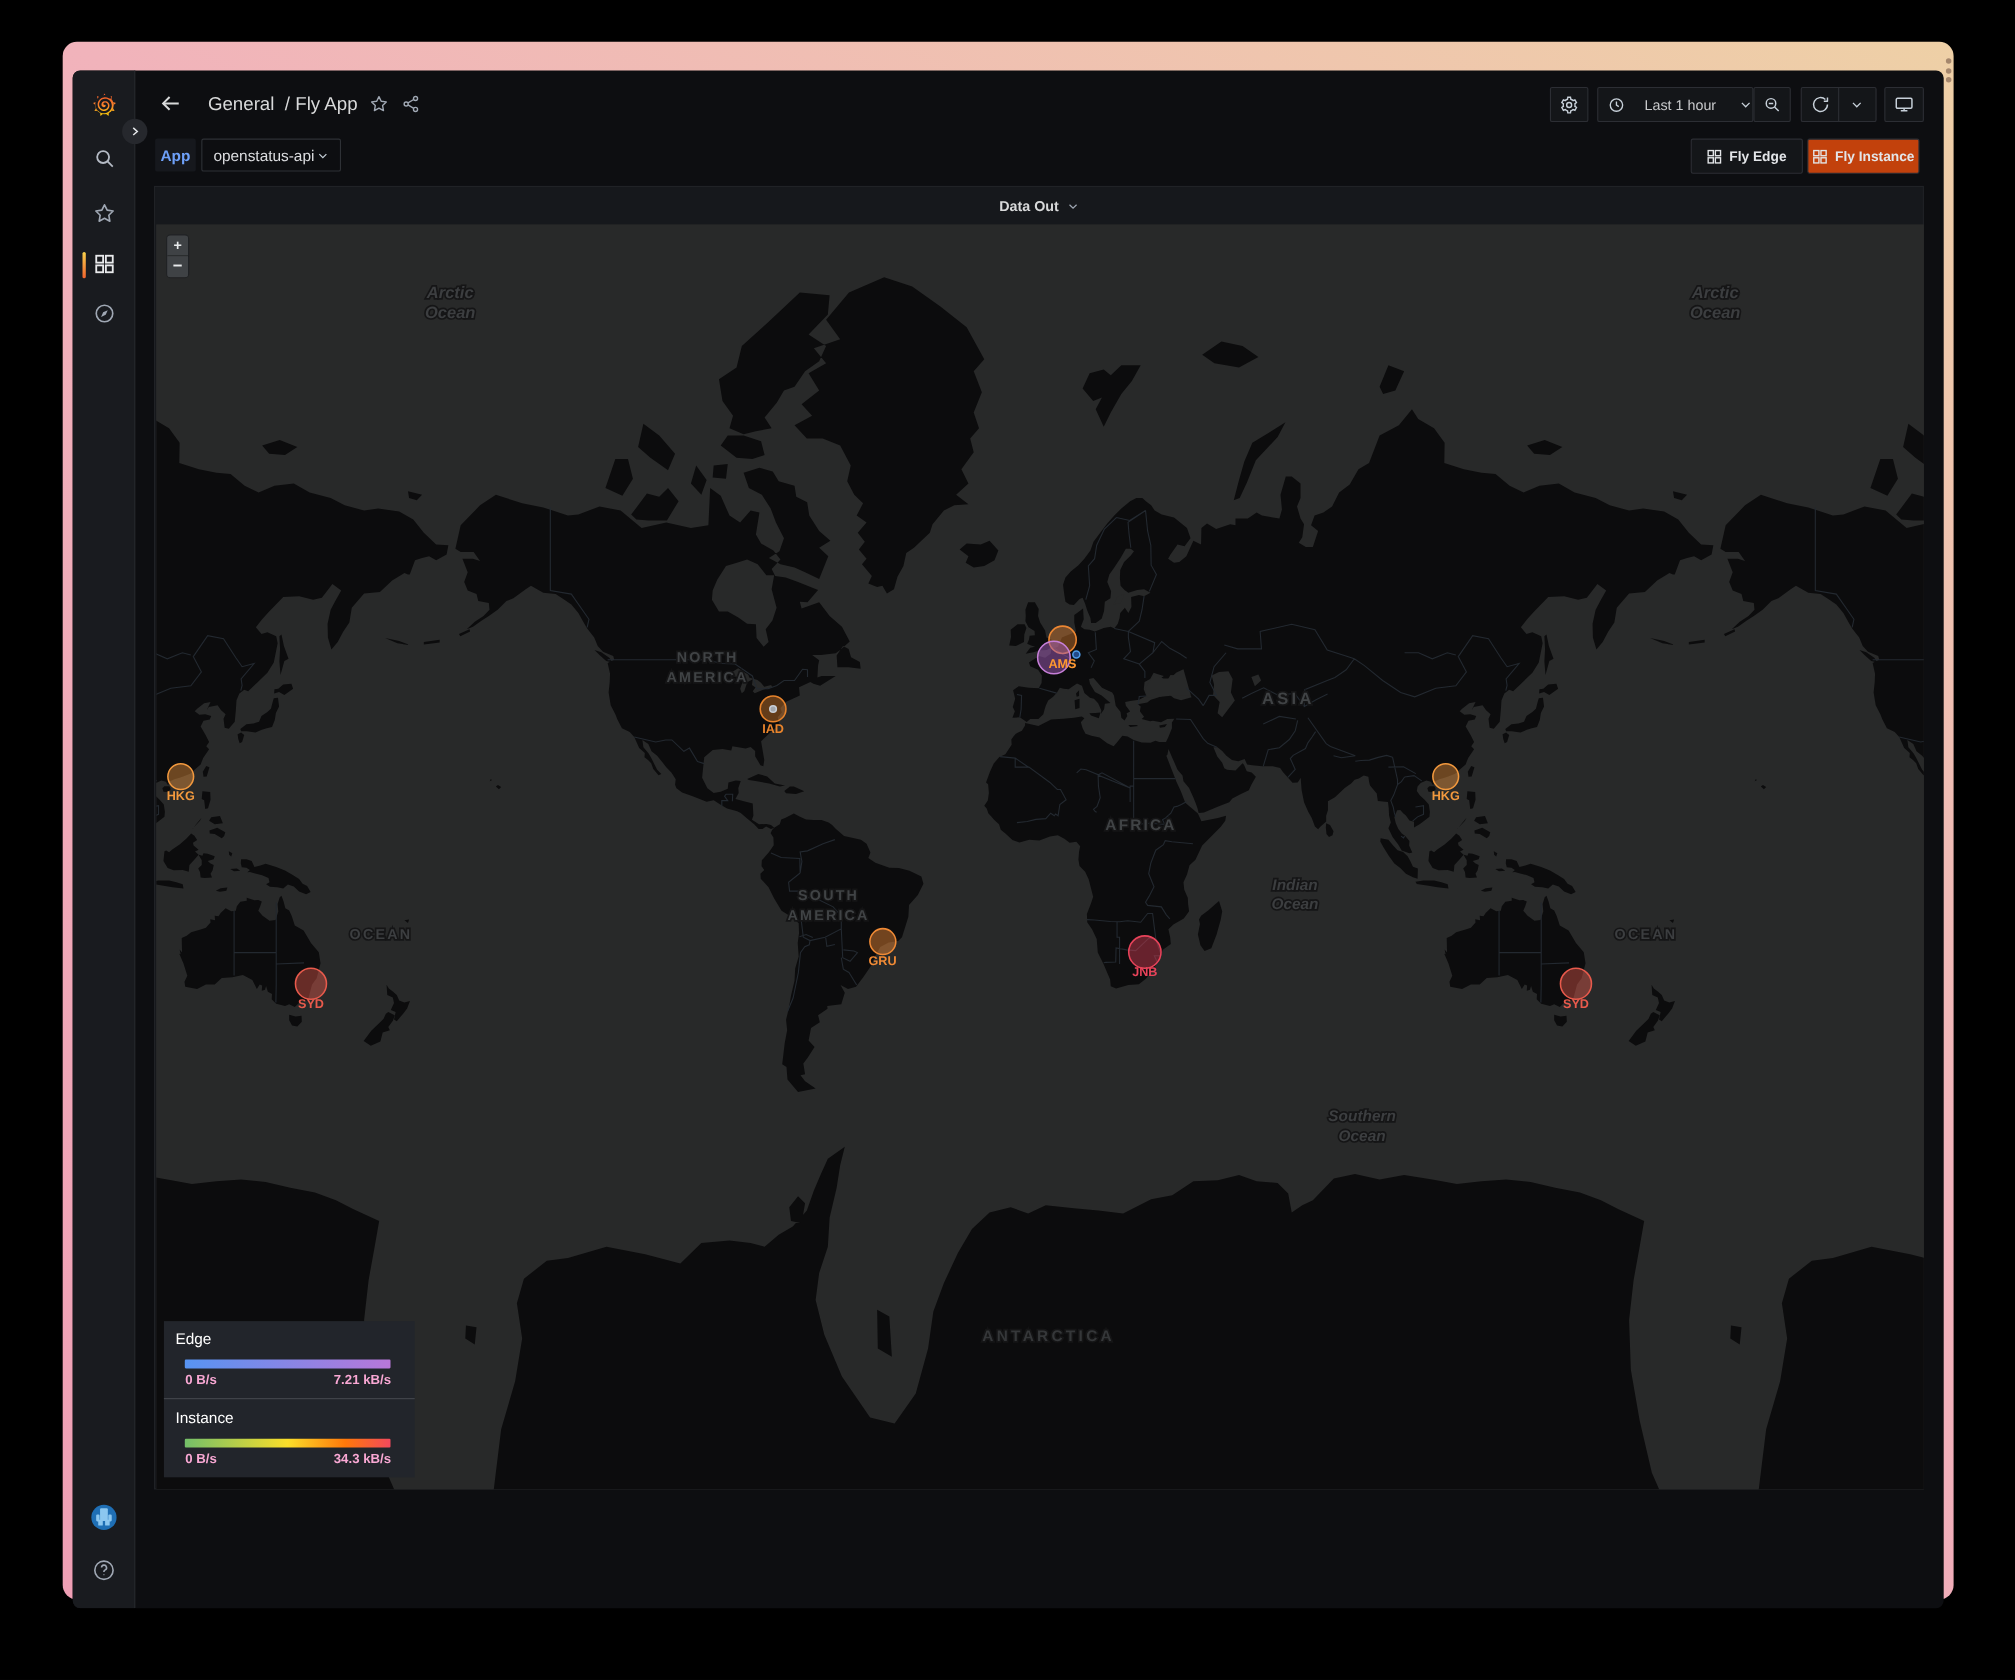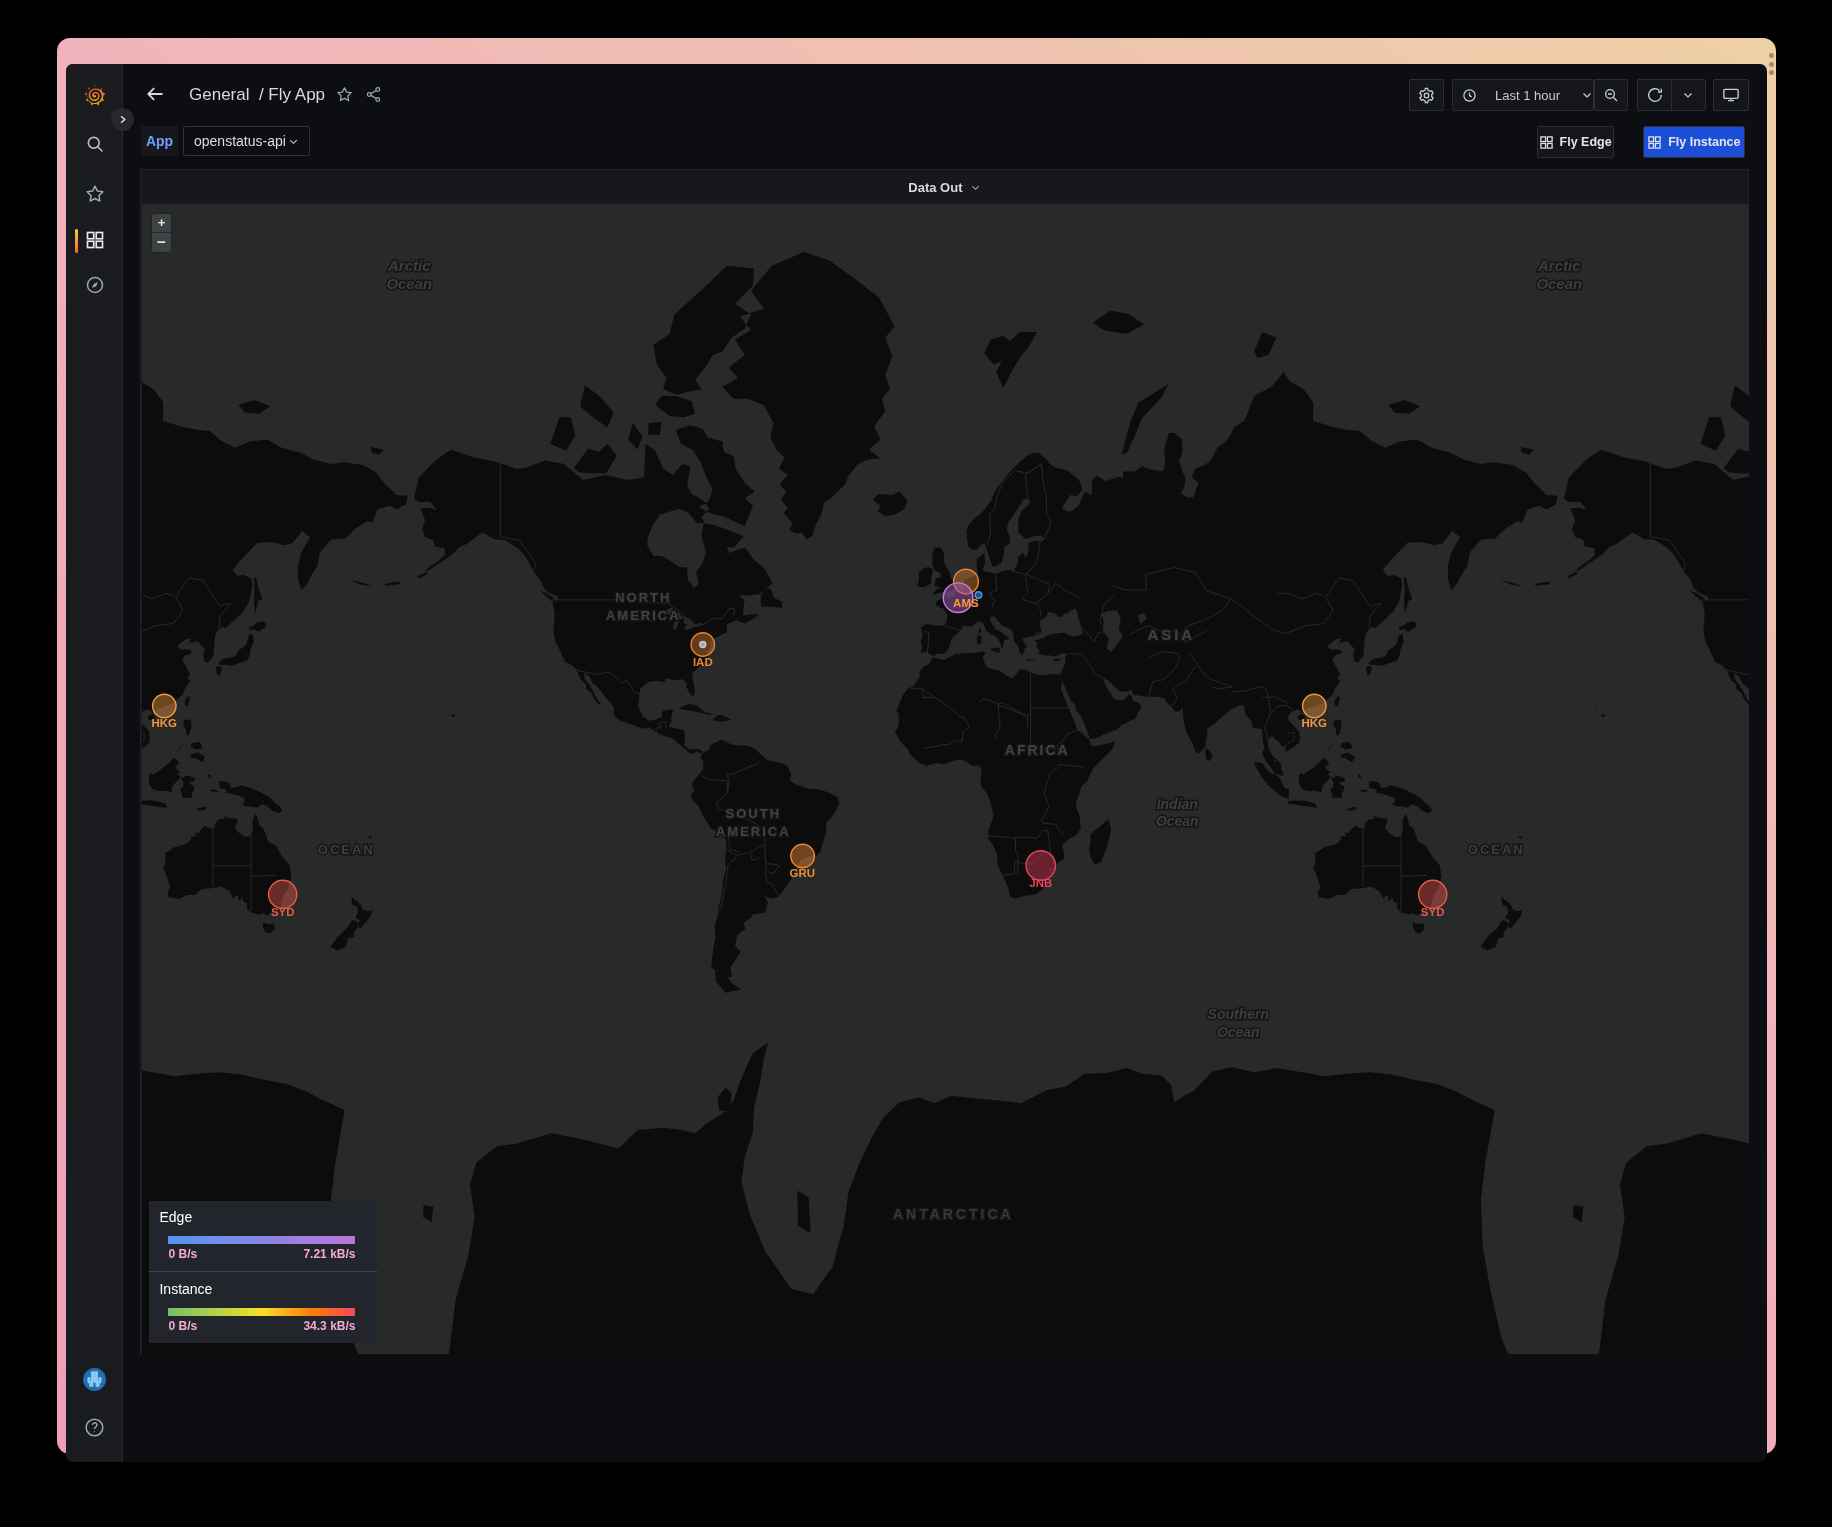--- a/index.html
+++ b/index.html
@@ -186,30 +186,30 @@
   <div class="appbox" style="left:75px; width:37px; background:#16181d; justify-content:center;">
     <span style="color:#6ea0f8; font-size:14px; font-weight:bold;">App</span>
   </div>
   <div class="appbox" style="left:117px; width:127px; border:1px solid #2e3136; padding:0 10px; justify-content:space-between;">
     <span style="color:#dcdde0; font-size:14px; font-weight:400;">openstatus-api</span>
     <svg width="11" height="11" viewBox="0 0 24 24" fill="none" stroke="#c7d0d9" stroke-width="2.4">
           <path d="M5 9l7 7 7-7"></path>
         </svg>
   </div>
 
-  <div class="toolbtn" style="left:1470.6px; top:62px; width:77px; background:#141619;">
+  <div class="toolbtn" style="left:1470.6px; top:62px; width:102px; background:#141619;">
     <svg width="15" height="15" viewBox="0 0 24 24" fill="none" stroke="#e3e5e8" stroke-width="2">
           <rect x="3" y="3" width="7.5" height="7.5"></rect>
           <rect x="13.5" y="3" width="7.5" height="7.5"></rect>
           <rect x="3" y="13.5" width="7.5" height="7.5"></rect>
           <rect x="13.5" y="13.5" width="7.5" height="7.5"></rect>
         </svg>
     <span style="margin-left:6px; font-size:12.5px; font-weight:bold; color:#e3e5e8;">Fly Edge</span>
   </div>
-  <div class="toolbtn" style="left:1577px; top:62px; width:101.7px; background:#1d4ed8;">
+  <div class="toolbtn" style="left:1577px; top:62px; width:101.7px; background:#c2410c;">
     <svg width="15" height="15" viewBox="0 0 24 24" fill="none" stroke="#e3e5e8" stroke-width="2">
           <rect x="3" y="3" width="7.5" height="7.5"></rect>
           <rect x="13.5" y="3" width="7.5" height="7.5"></rect>
           <rect x="3" y="13.5" width="7.5" height="7.5"></rect>
           <rect x="13.5" y="13.5" width="7.5" height="7.5"></rect>
         </svg>
     <span style="margin-left:6px; font-size:12.5px; font-weight:bold; color:#e3e5e8;">Fly Instance</span>
   </div>
 
   <div class="panel">

